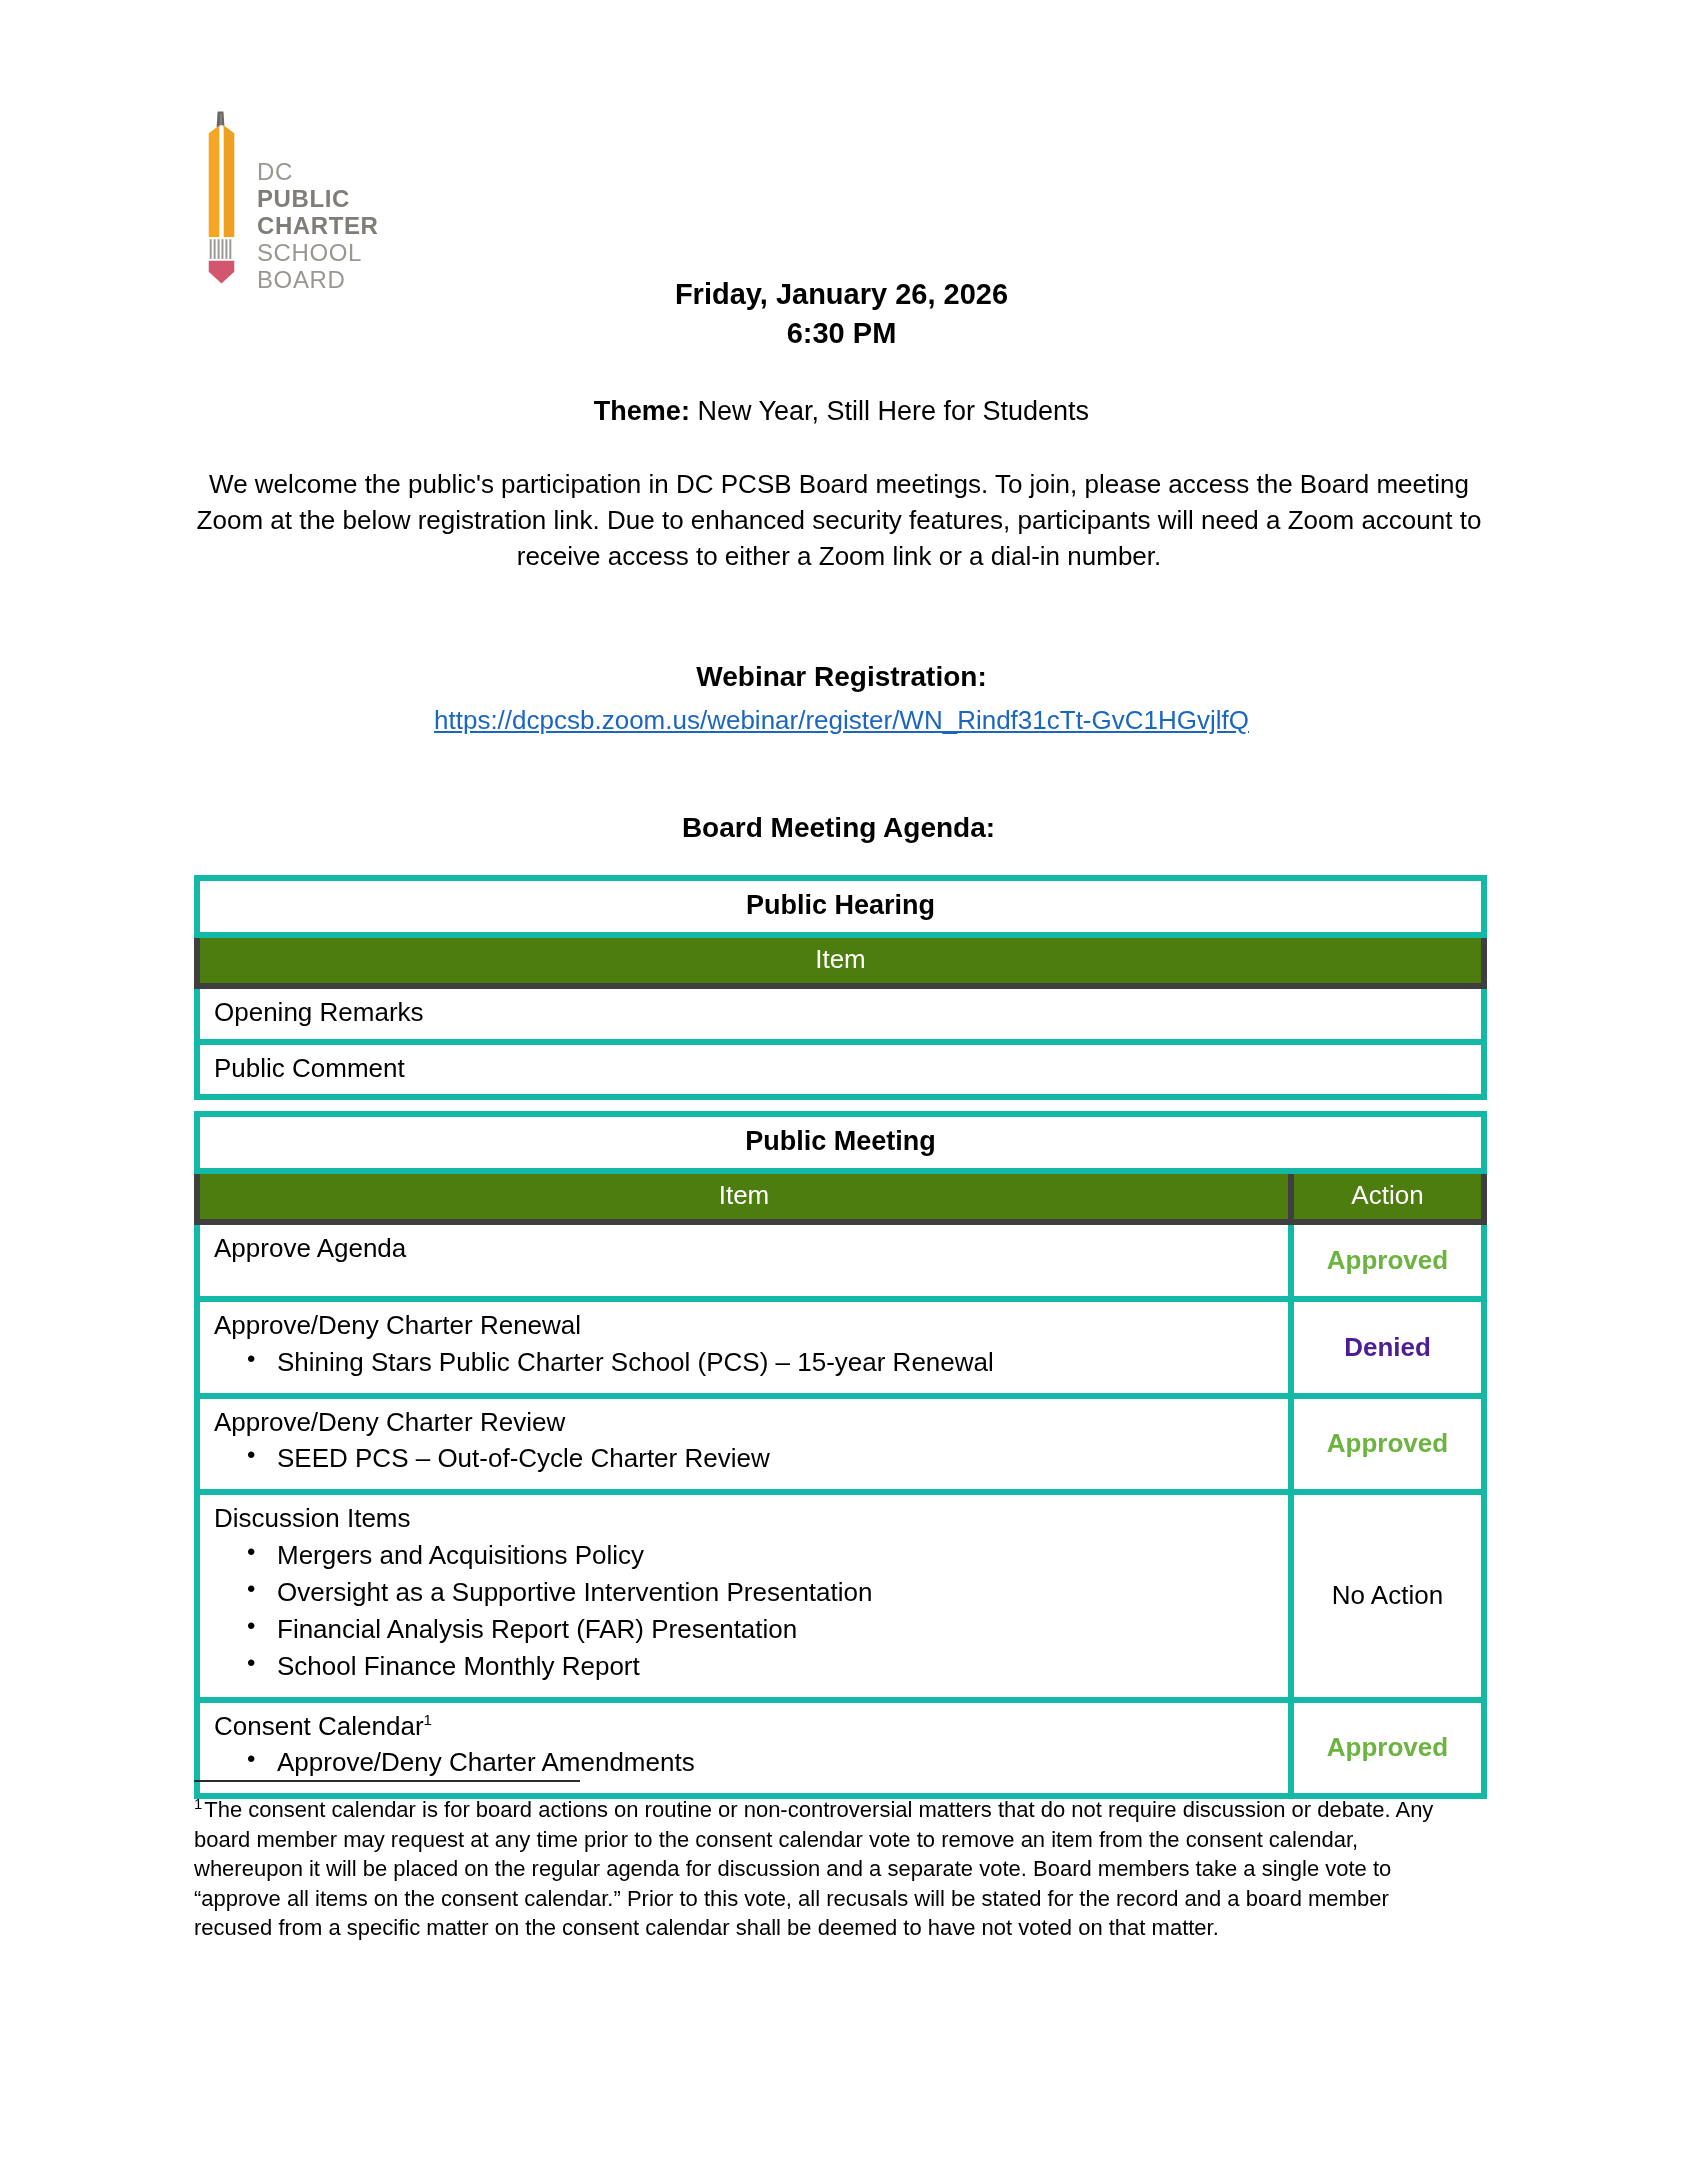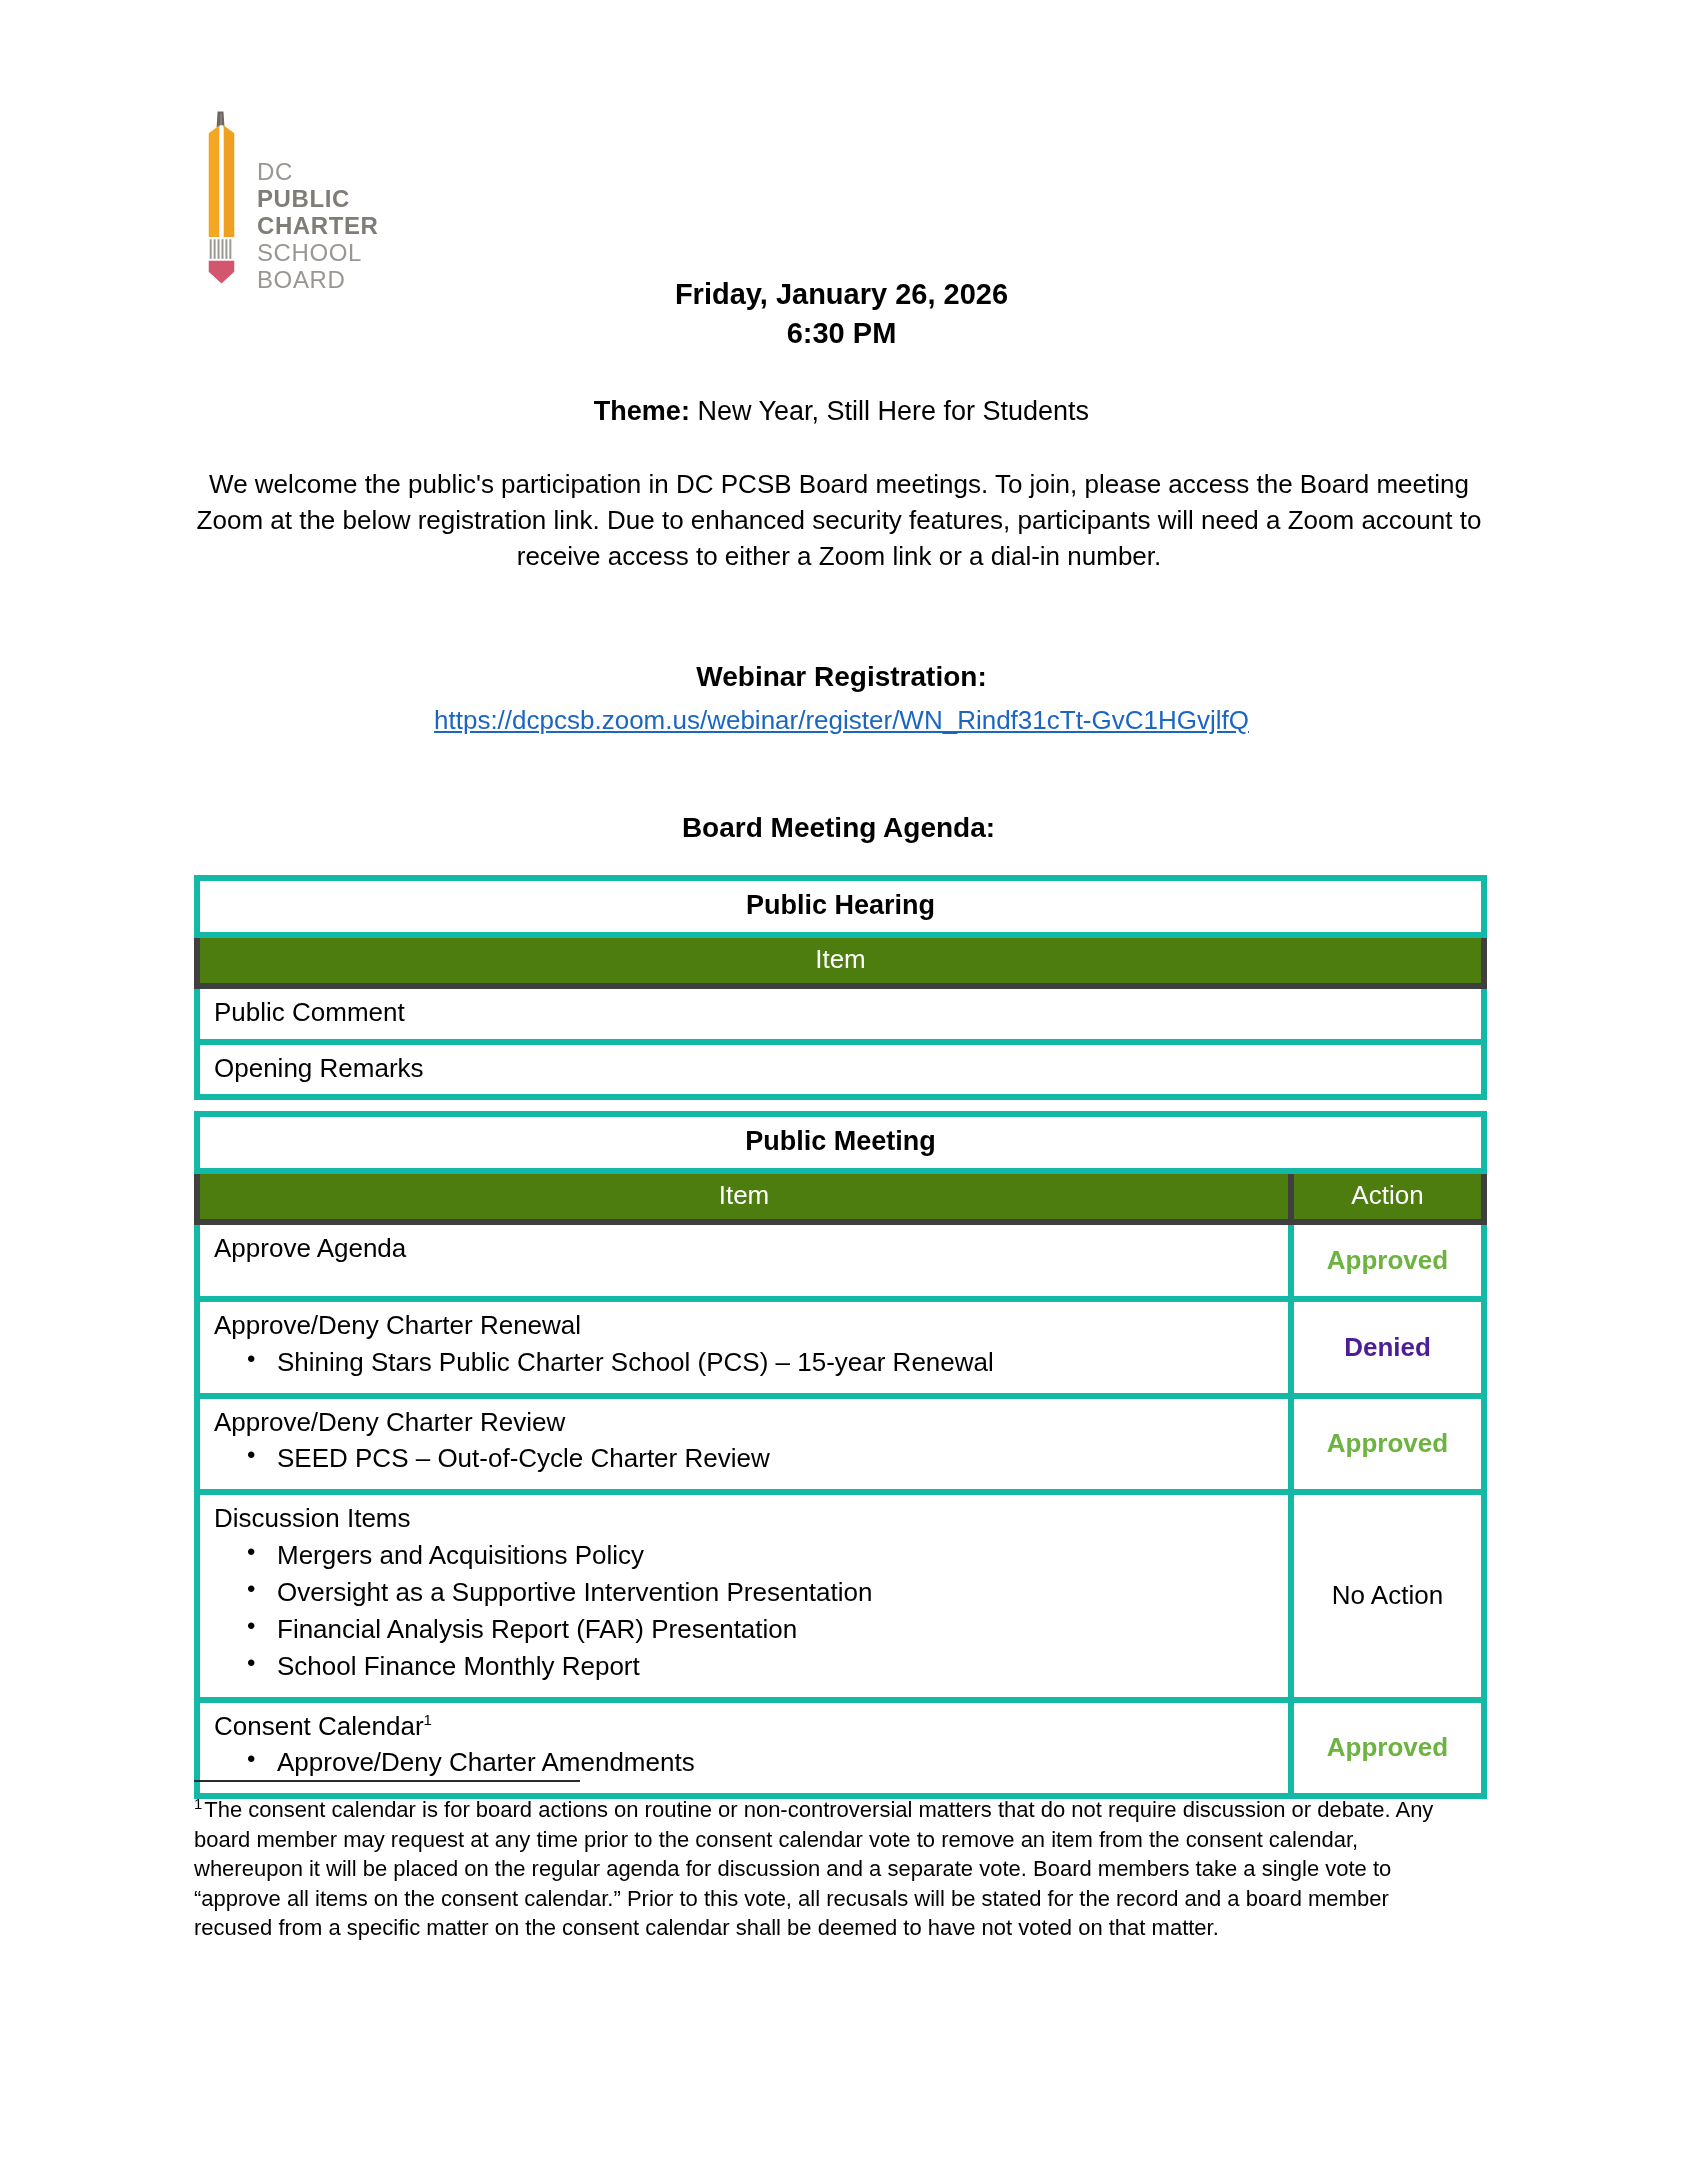--- a/index.html
+++ b/index.html
@@ -271,24 +271,24 @@
         <col style="width:1287px">
       </colgroup>
     <tbody>
       <tr>
         <td class="tbl-title">Public Hearing</td>
       </tr>
       <tr>
         <td class="tbl-colhead">Item</td>
       </tr>
       <tr>
+        <td class="cell-item">Opening Remarks</td>
+      </tr>
+      <tr>
         <td class="cell-item">Public Comment</td>
-      </tr>
-      <tr>
-        <td class="cell-item">Opening Remarks</td>
       </tr>
     </tbody>
   </table>
 
   <table class="agenda" id="table-public-meeting">
     <colgroup>
         <col style="width:1094px">
         <col style="width:193px">
       </colgroup>
     <tbody>

